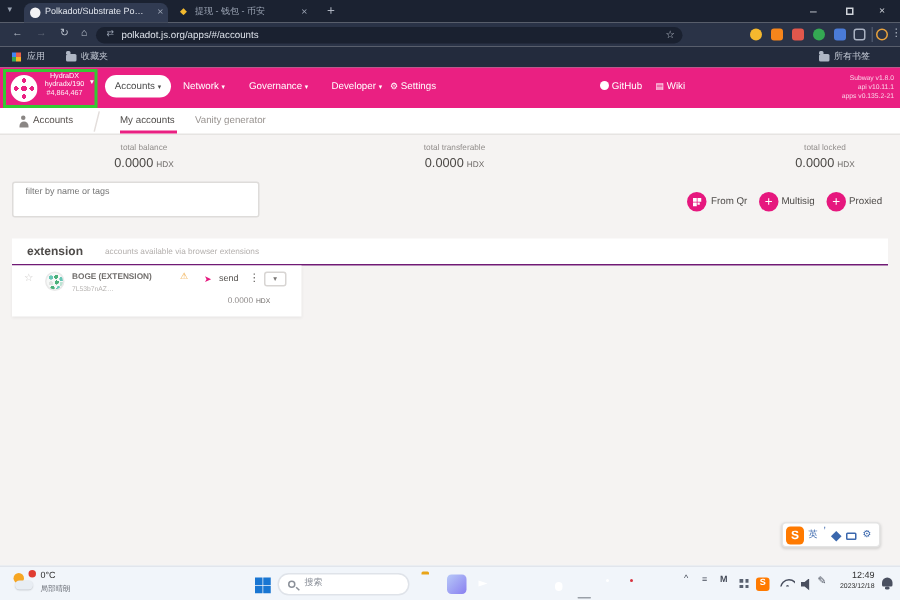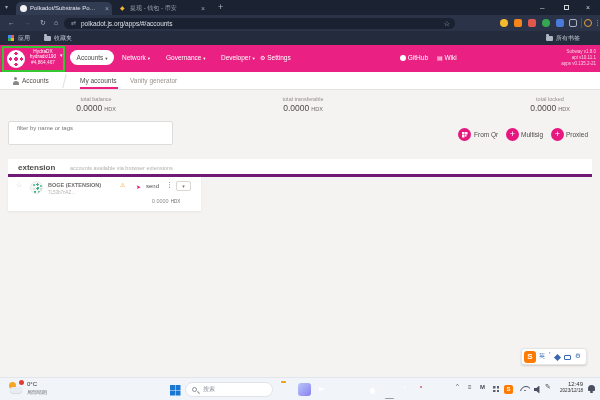--- a/index.html
+++ b/index.html
@@ -232,21 +232,21 @@
         <span class="qrglyph"></span>
       </div>
     <span class="actlabel" style="left:474px;top:40px">From Qr</span>
 
     <div class="pinkcirc" style="left:506px;top:38px;font-size:9px;line-height:12px"><span>+</span></div>
     <span class="actlabel" style="left:521px;top:40px">Multisig</span>
 
     <div class="pinkcirc" style="left:551px;top:38px;font-size:9px;line-height:12px"><span>+</span></div>
     <span class="actlabel" style="left:566px;top:40px">Proxied</span>
 
-    <div class="s" style="left:8px;top:69px;width:584px;height:18px;background:#fff;border-bottom:3px solid #701a75">
+    <div class="s" style="left:8px;top:69px;width:584px;height:18px;background:#fff;border-bottom:1px solid #701a75">
       <span class="s" style="left:10px;top:0;height:18px;line-height:18px;font-size:8px;font-weight:bold;color:#4f4c4a">extension</span>
       <span class="s" style="left:62px;top:0;height:18px;line-height:18px;font-size:5.5px;color:#b4b0ae">accounts available via browser extensions</span>
     </div>
 
     <div class="s" style="left:8px;top:87px;width:193px;height:34px;background:#fff;box-shadow:0 1px 2px rgba(0,0,0,.06)">
       <span class="s" style="left:8px;top:4px;font-size:7px;color:#cfccca">☆</span>
       <span class="identicon" style="left:22px;top:4px"></span>
       <span class="s nw" style="left:40px;top:5px;width:68px;font-size:5.5px;font-weight:bold;color:#716e6c">BOGE (EXTENSION)</span>
       <span class="s nw" style="left:40px;top:12.5px;width:60px;font-size:4.5px;color:#b6b3b1">7L53b7nAZ…</span>
       <span class="s" style="left:112px;top:4px;font-size:6px;color:#eea236">⚠</span>

